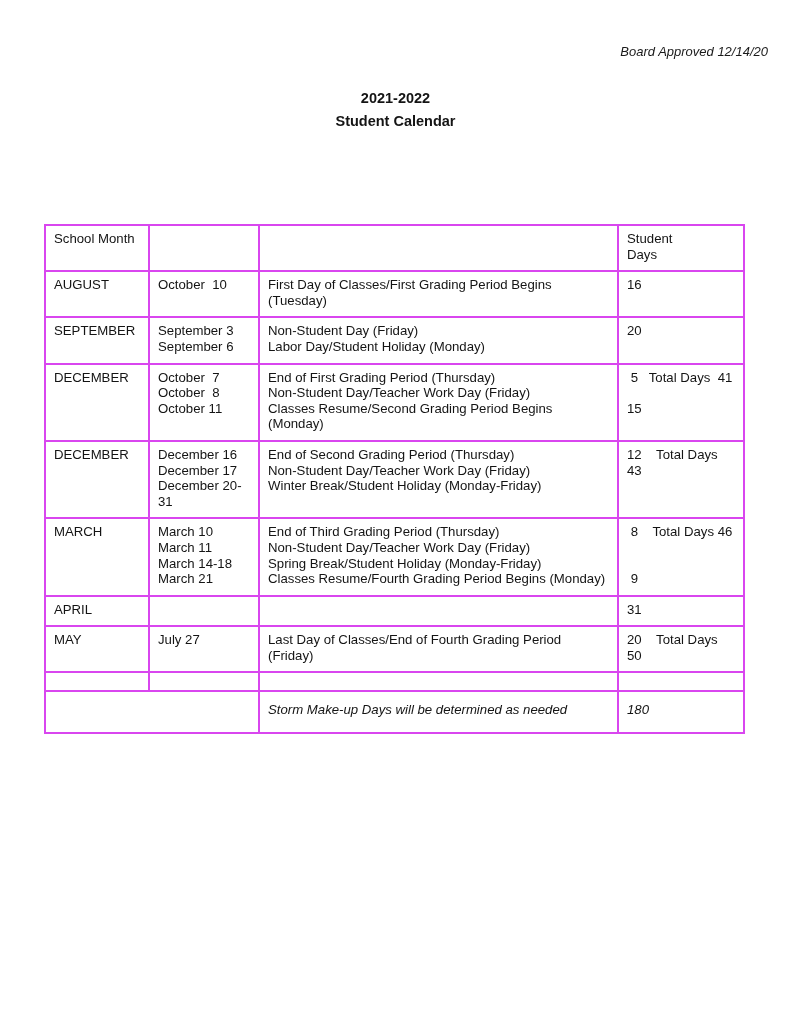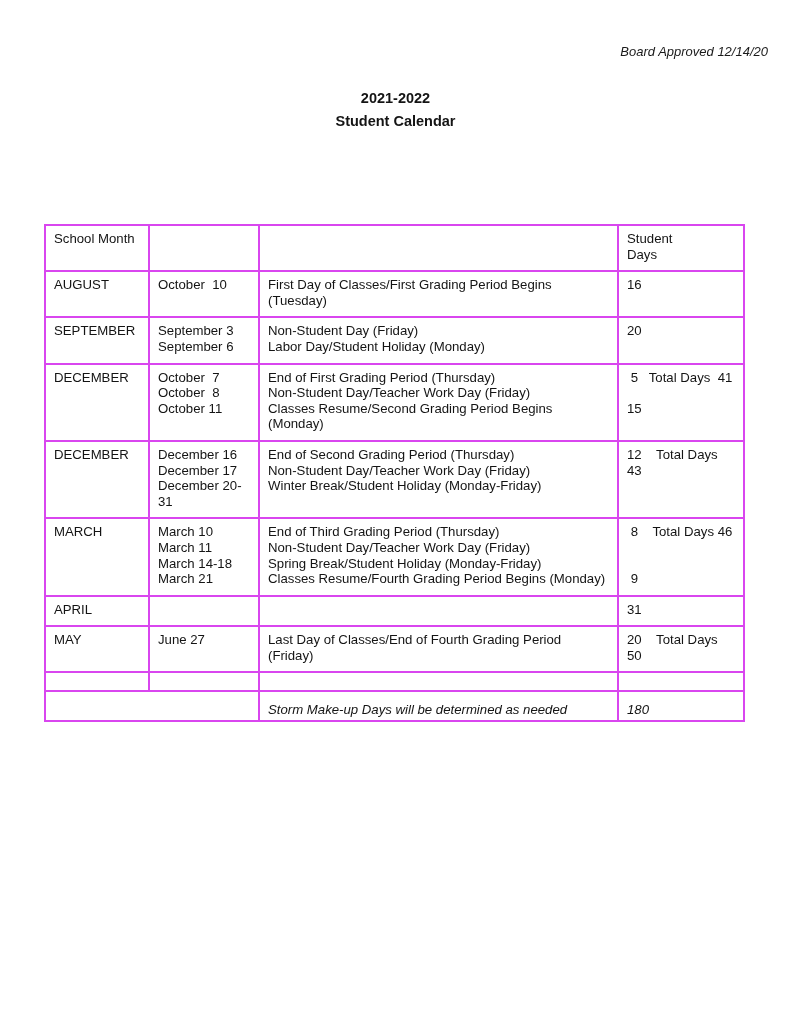--- a/index.html
+++ b/index.html
@@ -62,21 +62,21 @@
   td.cell-month {
     font-weight: bold;
     margin-top: 48px;
   }
   tr.spacer-row td {
     height: 13px;
     padding: 2px 8px;
   }
   tr.footer-row td {
     padding-top: 10px;
-    padding-bottom: 2px;
+    padding-bottom: 14px;
   }
   td.cell-storm-note {
     text-align: center;
     font-style: italic;
   }
   td.cell-grand-total {
     text-align: center;
     font-style: italic;
     font-weight: bold;
   }
@@ -172,21 +172,21 @@
 
     <tr>
       <td class="cell-month">APRIL</td>
       <td></td>
       <td></td>
       <td>31</td>
     </tr>
 
     <tr>
       <td class="cell-month">MAY</td>
-      <td>June 27</td>
+      <td>July 27</td>
       <td>Last Day of Classes/End of Fourth Grading Period (Friday)</td>
       <td>20    Total Days
 50</td>
     </tr>
 
     <tr class="spacer-row">
       <td></td>
       <td></td>
       <td></td>
       <td></td>

